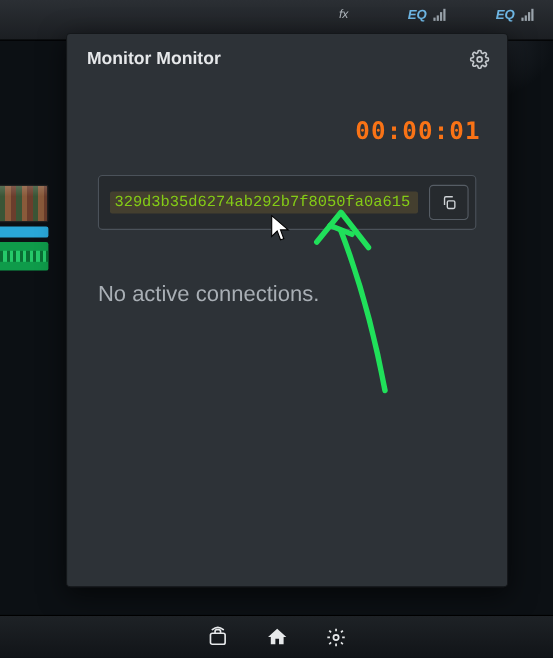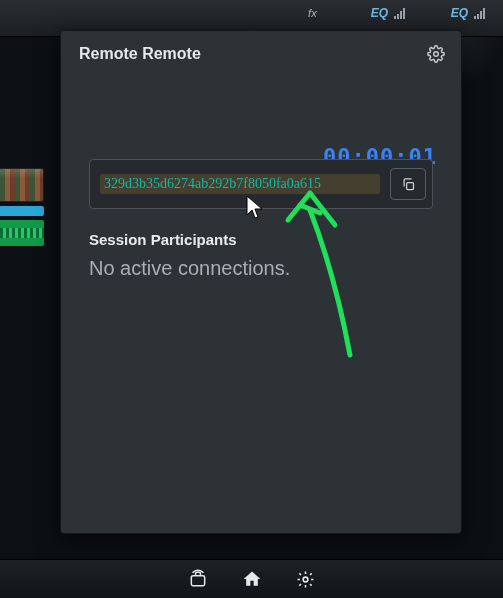--- a/index.html
+++ b/index.html
@@ -22,24 +22,24 @@
   .clip.vid::after{content:"";position:absolute;inset:0;background:linear-gradient(rgba(255,255,255,.15),transparent 30%);}
   .clip.blue{height:10px;background:#2aa7d8;}
   .clip.green{height:26px;background:#0f9b4a;}
   .clip.green::before{content:"";position:absolute;left:0;right:0;top:30%;height:40%;background:repeating-linear-gradient(90deg,#0a6e34 0 3px,#25c96a 3px 6px);}
   
   .panel{position:absolute;left:60px;top:30px;width:400px;height:502px;background:#2d3237;border:1px solid #14171a;border-radius:4px;box-shadow:0 6px 24px rgba(0,0,0,.6);}
   .panel-inner{position:absolute;inset:10px;}
   .panel-head{display:flex;align-items:center;justify-content:space-between;margin:4px 6px 0 8px;}
   .title{font-size:16px;font-weight:600;color:#e6e8ea;}
   .gear{color:#c4c8cc;cursor:pointer;}
-  .timer{position:absolute;right:14px;top:66px;color:#3b82f6;font-family:"Consolas",monospace;font-size:22px;font-weight:700;letter-spacing:1px;margin-top:37px;}
+  .timer{position:absolute;right:14px;top:66px;color:#f97316;font-family:"Consolas",monospace;font-size:22px;font-weight:700;letter-spacing:1px;}
   
   .idbox{position:absolute;left:18px;right:18px;top:118px;height:48px;border:1px solid #4b525a;border-radius:4px;background:#262a2e;display:flex;align-items:center;}
-  .idtxt{flex:1;margin:0 10px;font-family:Liberation Serif, serif;font-size:14px;color:#14b8a6;background:rgba(240,190,51,.15);padding:2px 4px;border-radius:2px;white-space:nowrap;overflow:hidden;}
+  .idtxt{flex:1;margin:0 10px;font-family:Liberation Mono, monospace;font-size:14px;color:#84cc16;background:rgba(240,190,51,.15);padding:2px 4px;border-radius:2px;white-space:nowrap;overflow:hidden;}
   .copybtn{width:34px;height:30px;margin-right:6px;border:1px solid #565d65;border-radius:4px;display:flex;align-items:center;justify-content:center;color:#cfd3d7;cursor:pointer;}
   .part-title{position:absolute;left:18px;top:190px;font-weight:700;font-size:15px;color:#e8eaec;}
   .part-msg{position:absolute;left:18px;top:216px;font-size:20px;color:#a9afb5;}
   .endbtn{position:absolute;right:22px;bottom:18px;padding:8px 22px;border:1px solid #7a828a;border-radius:20px;color:#dfe2e5;font-size:14px;cursor:pointer;background:#2f343a;}
   
   .bottombar{position:absolute;left:0;right:0;bottom:0;height:38px;background:linear-gradient(#1e2226,#111418);border-top:1px solid #000;display:flex;align-items:center;justify-content:center;gap:34px;color:#c8ccd0;}
   .bottombar .ico{width:20px;height:20px;display:flex;align-items:center;justify-content:center;}
   
   .cursor{position:absolute;left:246px;top:195px;pointer-events:none;}
   
@@ -76,42 +76,41 @@
 
   <div class="clips">
     <div class="clip vid"></div>
     <div class="clip blue"></div>
     <div class="clip green"></div>
   </div>
 
   <div class="panel">
     <div class="panel-inner">
       <div class="panel-head">
-        <div class="title">Remote Remote</div>
+        <div class="title">Monitor Monitor</div>
         <div class="gear">
           <svg width="18" height="18" viewBox="0 0 24 24" fill="none" stroke="currentColor" stroke-width="2">
               <circle cx="12" cy="12" r="3"></circle>
               <path d="M19.4 15a1.7 1.7 0 0 0 .34 1.87l.06.06a2 2 0 1 1-2.83 2.83l-.06-.06a1.7 1.7 0 0 0-1.87-.34 1.7 1.7 0 0 0-1 1.56V21a2 2 0 0 1-4 0v-.09a1.7 1.7 0 0 0-1-1.56 1.7 1.7 0 0 0-1.87.34l-.06.06a2 2 0 1 1-2.83-2.83l.06-.06a1.7 1.7 0 0 0 .34-1.87 1.7 1.7 0 0 0-1.56-1H3a2 2 0 0 1 0-4h.09a1.7 1.7 0 0 0 1.56-1 1.7 1.7 0 0 0-.34-1.87l-.06-.06a2 2 0 1 1 2.83-2.83l.06.06a1.7 1.7 0 0 0 1.87.34H9a1.7 1.7 0 0 0 1-1.56V3a2 2 0 0 1 4 0v.09a1.7 1.7 0 0 0 1 1.56 1.7 1.7 0 0 0 1.87-.34l.06-.06a2 2 0 1 1 2.83 2.83l-.06.06a1.7 1.7 0 0 0-.34 1.87V9a1.7 1.7 0 0 0 1.56 1H21a2 2 0 0 1 0 4h-.09a1.7 1.7 0 0 0-1.56 1z"></path>
             </svg>
         </div>
       </div>
 
       <div class="timer">00:00:01</div>
 
       <div class="idbox">
         <div class="idtxt">329d3b35d6274ab292b7f8050fa0a615</div>
         <div class="copybtn">
           <svg width="15" height="15" viewBox="0 0 24 24" fill="none" stroke="currentColor" stroke-width="2">
               <rect x="9" y="9" width="11" height="11" rx="2"></rect>
               <path d="M5 15V5a2 2 0 0 1 2-2h10"></path>
             </svg>
         </div>
       </div>
 
-      <div class="part-title">Session Participants</div>
       <div class="part-msg">No active connections.</div>
 
     </div>
   </div>
 
   <div class="cursor">
     <svg width="20" height="26" viewBox="0 0 20 26">
         <path d="M1 1 L1 20 L6 15 L9 23 L12 22 L9 14 L16 14 Z" fill="#fff" stroke="#000" stroke-width="1"></path>
       </svg>
   </div>

